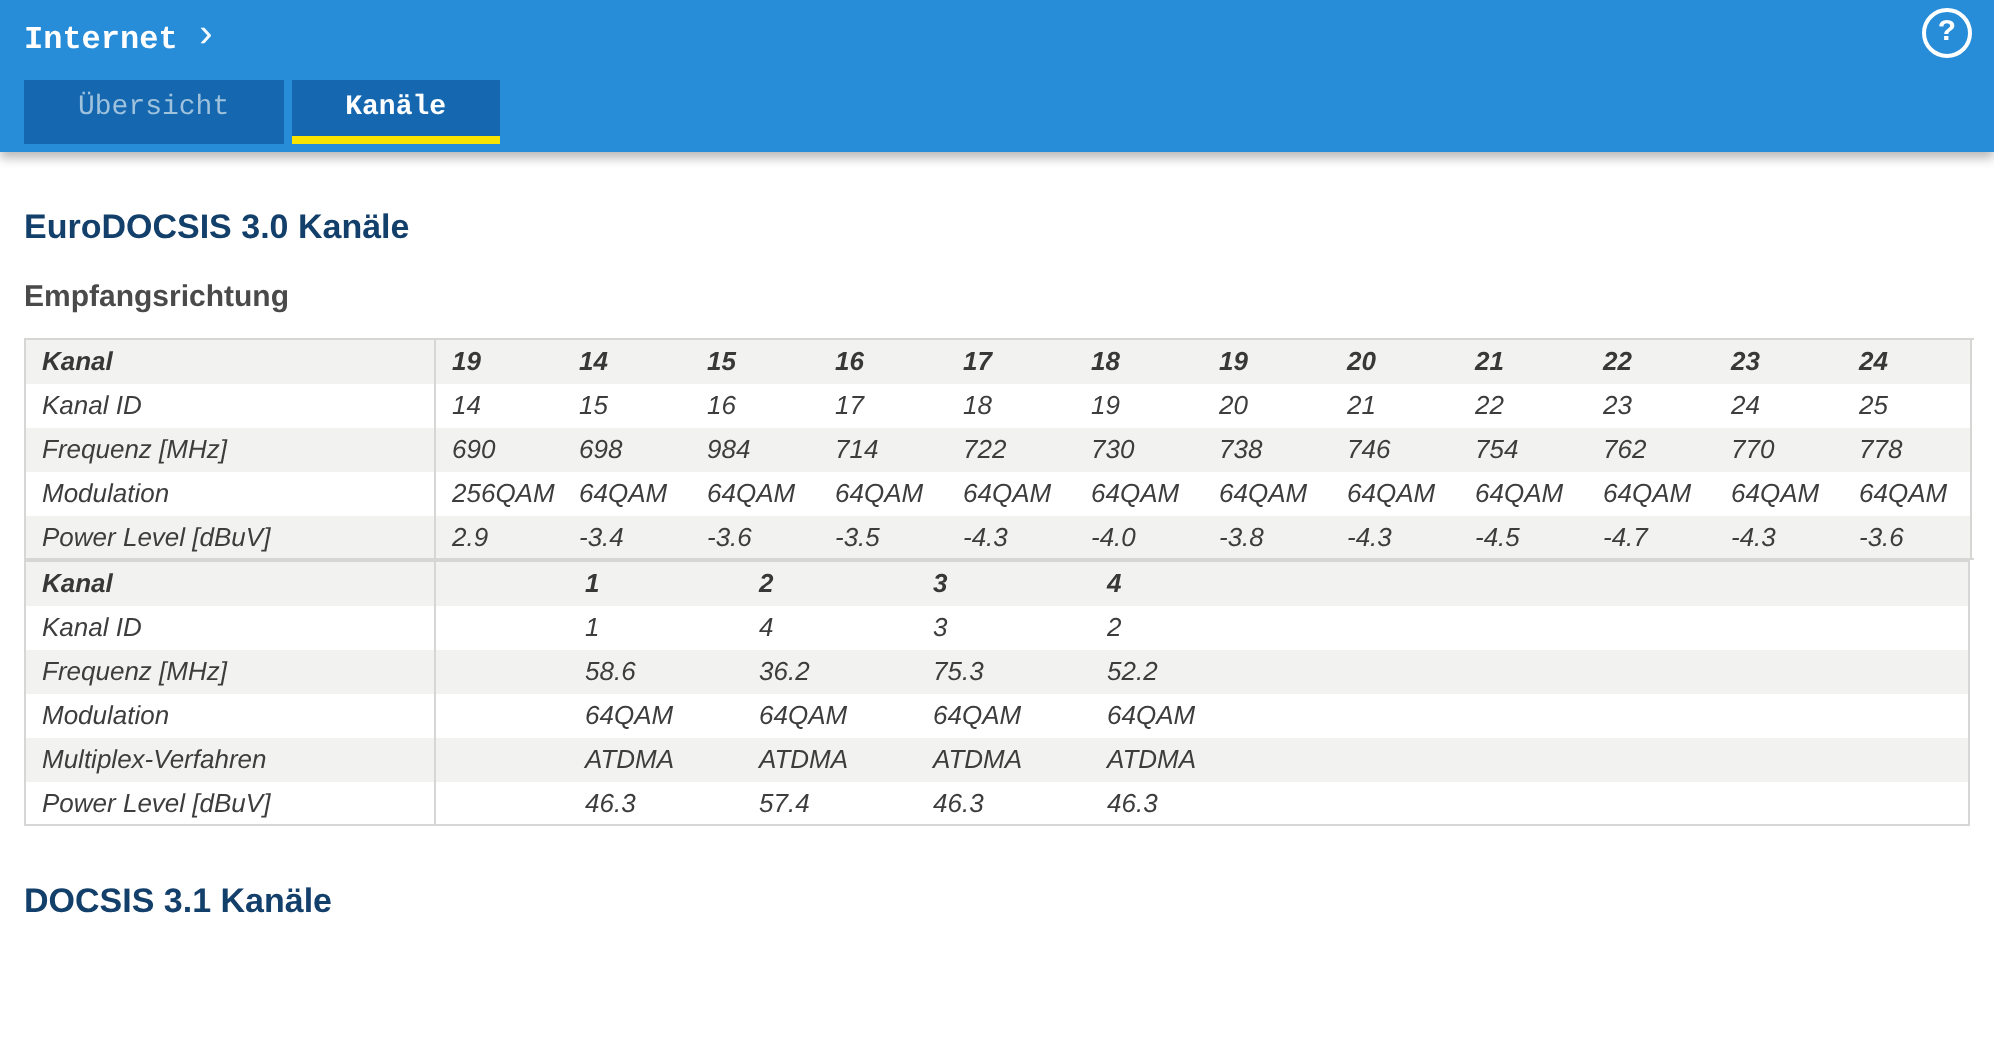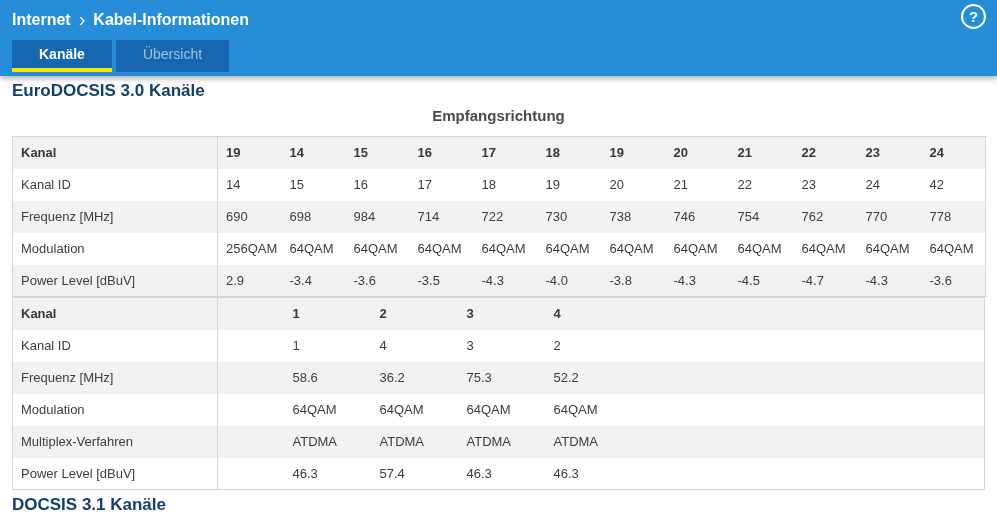--- a/index.html
+++ b/index.html
@@ -18,20 +18,21 @@
   body{
     width:997px;height:531px;overflow:hidden;
     font-family:"Liberation Sans",sans-serif;
     -webkit-font-smoothing:antialiased;
   }
   
   .header{
     background:var(--header-bg);
     position:relative;
     box-shadow:0 3px 5px rgba(0,0,0,.28);
+    font-family:Liberation Mono, monospace;
   }
   .breadcrumb-row{
     height:40px;display:flex;align-items:center;
     padding:0 12px;color:#fff;font-size:16px;font-weight:700;
   }
   .crumb-link{cursor:pointer;}
   .crumb-sep{
     margin:0 8px;font-weight:400;font-size:20px;line-height:1;
     opacity:.95;position:relative;top:-1px;
   }
@@ -48,58 +49,57 @@
     font-size:14px;padding:0 27px;font-family:inherit;cursor:pointer;
     display:flex;align-items:center;justify-content:center;
   }
   .tab.active{
     color:#fff;font-weight:700;border-bottom-color:var(--tab-underline);
   }
   
   main{padding:0 12px;}
   h1{
     font-size:17px;line-height:20px;color:var(--heading-navy);
-    margin:5px 0 0;font-weight:700;
+    margin:28px 0 0;font-weight:700;
   }
   h2{
     font-size:15px;line-height:18px;color:var(--subheading-gray);
     margin:23px 0 11px;font-weight:700;
   }
-  h1 + h2{margin-top:6px;text-align:center;}
+  h1 + h2{margin-top:16px;}
   table{
     border-collapse:collapse;width:973px;table-layout:fixed;
     border:1px solid var(--table-border);
     font-size:13px;color:var(--cell-text);
   }
-  tr{height:32px;}
+  tr{height:22px;font-style:italic;}
   th,td{
     padding:0 8px;font-weight:400;text-align:left;vertical-align:middle;
     overflow:hidden;white-space:nowrap;
   }
   th.rowlabel{border-right:1px solid var(--table-border);}
   tr.head th,tr.head td{font-weight:700;color:#383838;}
   tbody tr:nth-child(odd){background:var(--row-stripe);}
   col.c-label{width:205px;}
   .t-empfang col.c-val{width:64px;}
   .t-sende col.c-val{width:87px;}
   .t-sende col.c-spacer{width:67px;}
 </style>
 </head>
 <body>
 
 <header class="header">
   <div class="breadcrumb-row">
     <span class="crumb-link">Internet</span>
     <span class="crumb-sep">›</span>
-    <span>Kabel-Informationen</span>
   </div>
   <button class="help-btn">?</button>
   <nav class="tabs">
+      <button class="tab">Übersicht</button>
       <button class="tab active">Kanäle</button>
-      <button class="tab">Übersicht</button>
     </nav>
 </header>
 
 <main>
   <h1>EuroDOCSIS 3.0 Kanäle</h1>
 
   <h2>Empfangsrichtung</h2>
   <table class="t-empfang">
       <colgroup>
         <col class="c-label">
@@ -140,21 +140,21 @@
           <td>15</td>
           <td>16</td>
           <td>17</td>
           <td>18</td>
           <td>19</td>
           <td>20</td>
           <td>21</td>
           <td>22</td>
           <td>23</td>
           <td>24</td>
-          <td>42</td>
+          <td>25</td>
           <td></td>
         </tr>
         <tr>
           <th class="rowlabel">Frequenz [MHz]</th>
           <td>690</td>
           <td>698</td>
           <td>984</td>
           <td>714</td>
           <td>722</td>
           <td>730</td>

